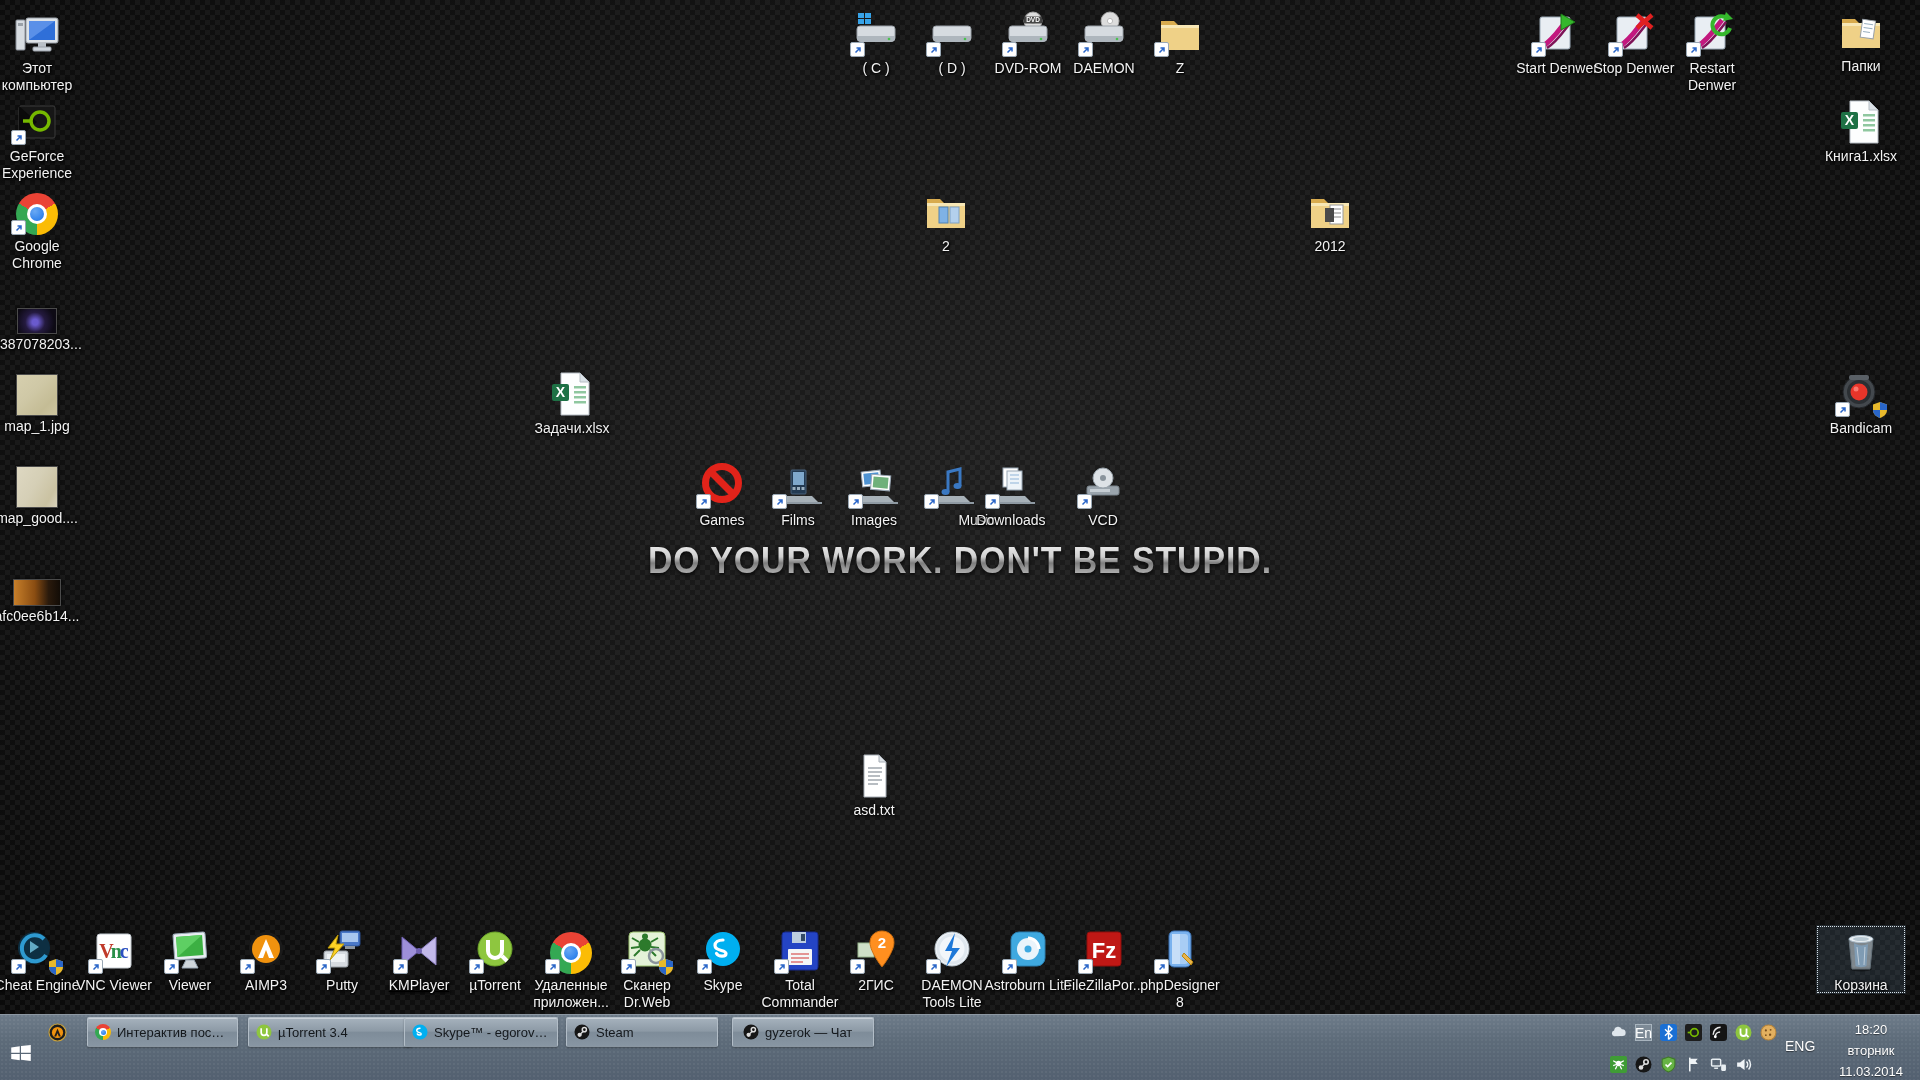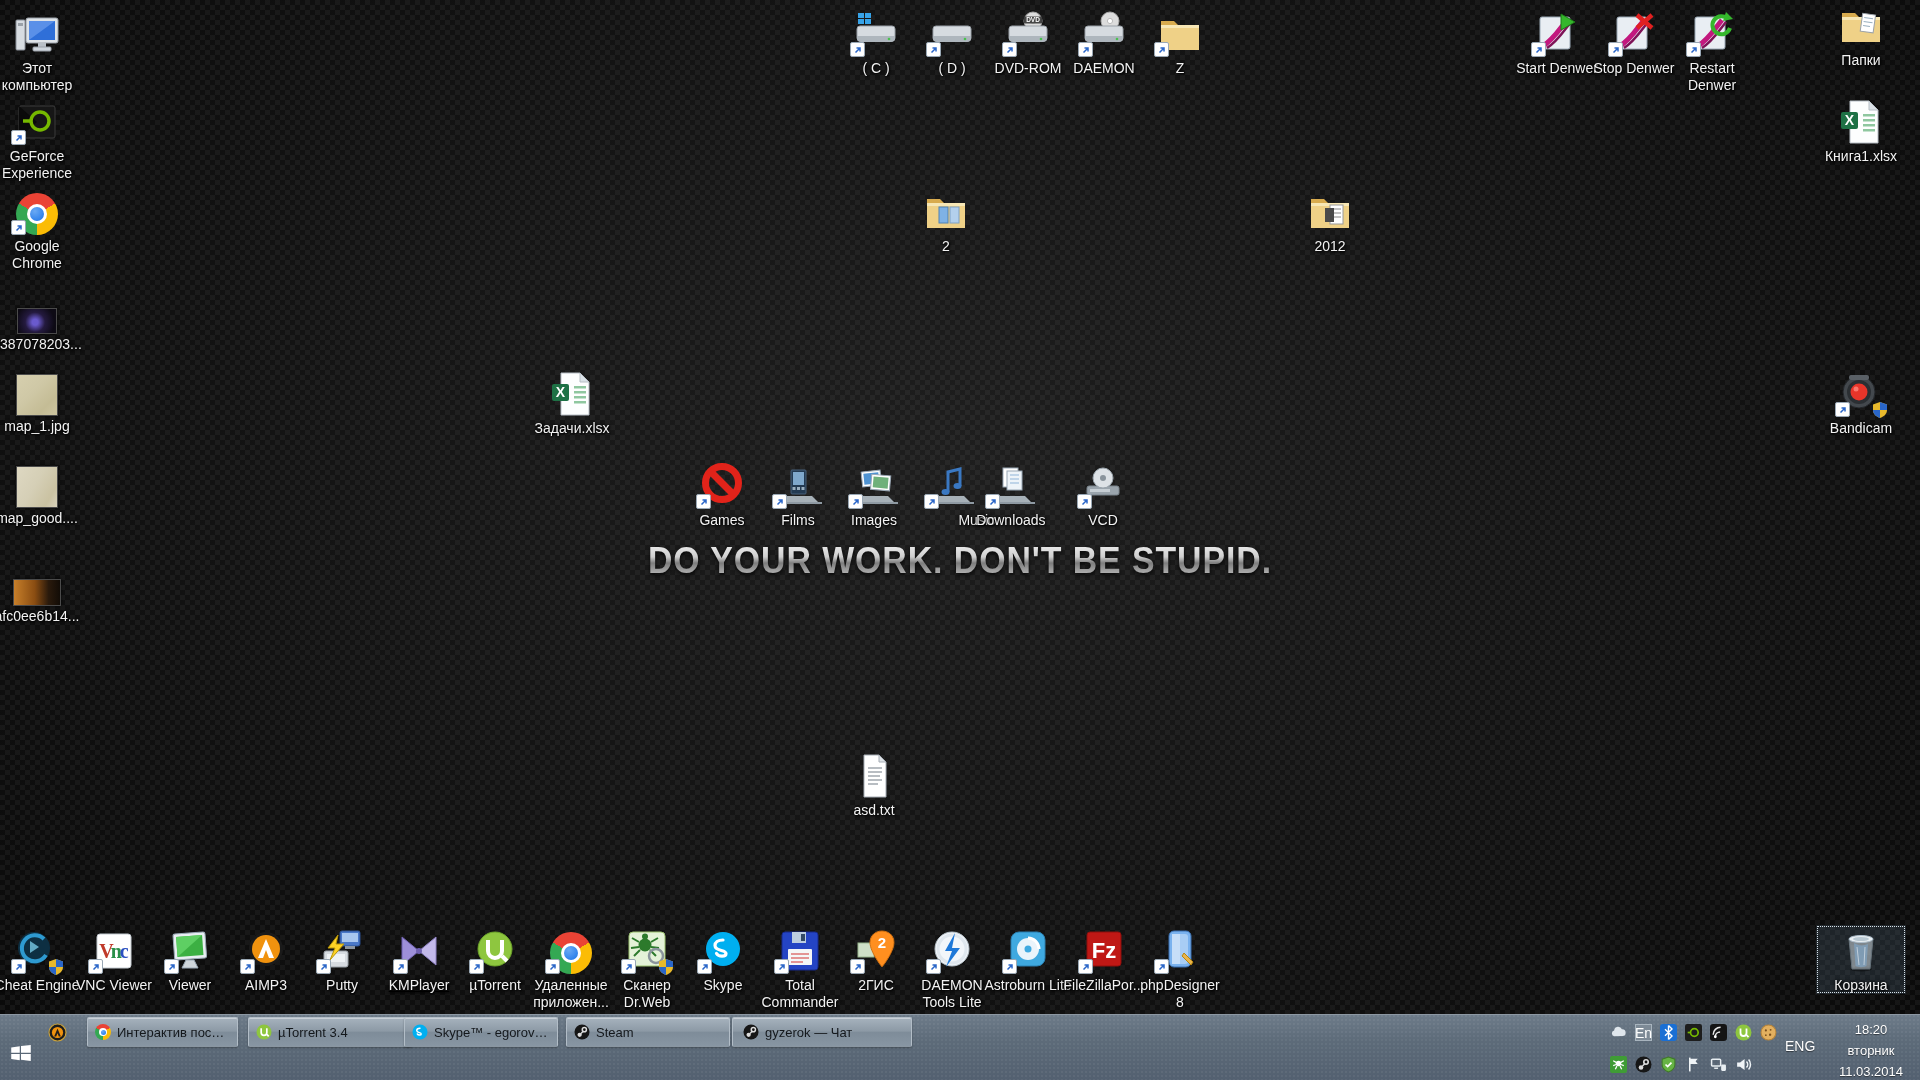--- a/index.html
+++ b/index.html
@@ -280,21 +280,21 @@
             <path d="M38 2l7 7-10 2z" fill="#35b72c"></path>
           </svg>
           <span class="badge">
             <svg viewBox="0 0 10 10">
               <path d="M2.5 7.5L7 3M3.5 3H7v3.5" stroke="#2a66c8" stroke-width="1.5" fill="none"></path>
             </svg>
           </span>
         </div>
         <div class="dlabel">Restart Denwer</div>
       </div>
-      <div class="dicon" style="left: 1816px; top: 0;">
+      <div class="dicon" style="left: 1816px; top: 6px;">
         <div class="glyph">
           <svg class="main" width="48" height="48" viewBox="0 0 48 48">
             <path d="M5 11h13l4 4h21v25H5z" fill="#d8ab4e"></path>
             <path d="M5 15h38v25H5z" fill="#efd187"></path>
             <path d="M5 15h38v3H5z" fill="#f7e7b5"></path>
             <g transform="rotate(8 30 24)">
               <rect x="24" y="12" width="13" height="18" fill="#fff" stroke="#9aa1a8"></rect>
               <g stroke="#9ab0c0">
                 <line x1="26" y1="16" x2="35" y2="16"></line>
                 <line x1="26" y1="20" x2="35" y2="20"></line>
@@ -922,33 +922,33 @@
       </div>
       <div class="tbtn" style="left: 404px; width: 154px;">
         <span class="bicon">
           <svg viewBox="0 0 17 17">
             <circle cx="8.5" cy="8.5" r="8" fill="#00aff0"></circle>
             <path d="M8.5 4.6c-2.2 0-3.5 1.1-3.5 2.4 0 2.6 4.8 1.8 4.8 3.5 0 .8-.9 1.2-1.8 1.2-1.1 0-2-.4-2.4-1.2" fill="none" stroke="#fff" stroke-width="1.5" stroke-linecap="round"></path>
           </svg>
         </span>
         <span class="blabel">Skype™ - egorovmz...</span>
       </div>
-      <div class="tbtn" style="left: 566px; width: 164px;">
+      <div class="tbtn" style="left: 566px; width: 152px;">
         <span class="bicon">
           <svg viewBox="0 0 17 17">
             <circle cx="8.5" cy="8.5" r="8" fill="#161616"></circle>
             <circle cx="11" cy="6" r="3" fill="#ddd"></circle>
             <circle cx="11" cy="6" r="1.4" fill="#161616"></circle>
             <circle cx="6" cy="11.5" r="2.3" fill="#ddd"></circle>
             <path d="M7.5 10L10 7.5" stroke="#ddd" stroke-width="1.4"></path>
           </svg>
         </span>
         <span class="blabel">Steam</span>
       </div>
-      <div class="tbtn" style="left: 732px; width: 180px; padding-left: 10px;">
+      <div class="tbtn" style="left: 732px; width: 142px; padding-left: 10px;">
         <span class="bicon">
           <svg viewBox="0 0 17 17">
             <circle cx="8.5" cy="8.5" r="8" fill="#161616"></circle>
             <circle cx="11" cy="6" r="3" fill="#ddd"></circle>
             <circle cx="11" cy="6" r="1.4" fill="#161616"></circle>
             <circle cx="6" cy="11.5" r="2.3" fill="#ddd"></circle>
             <path d="M7.5 10L10 7.5" stroke="#ddd" stroke-width="1.4"></path>
           </svg>
         </span>
         <span class="blabel">gyzerok — Чат</span>

